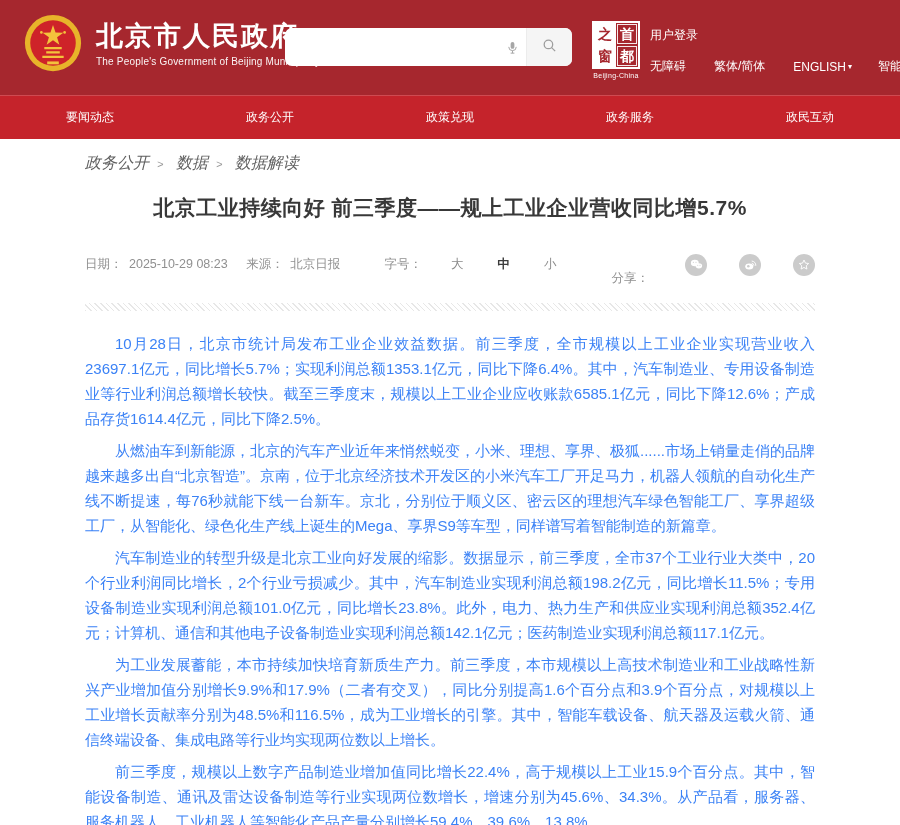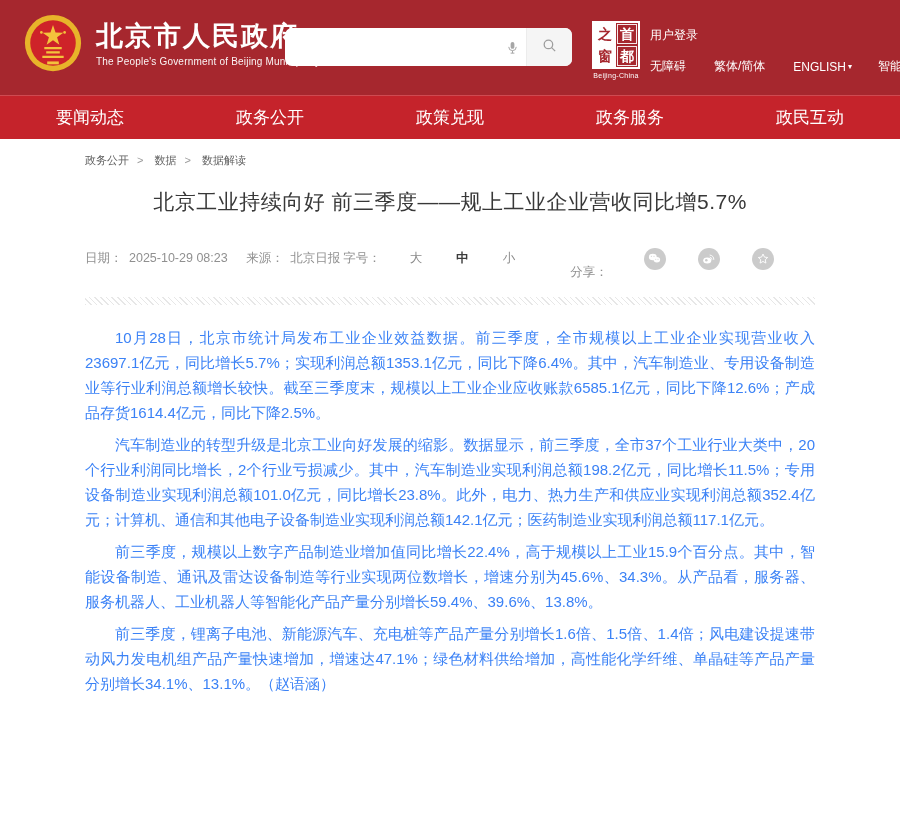--- a/index.html
+++ b/index.html
@@ -30,29 +30,29 @@
   .plogo-caption{color:#fff;font-size:7px;text-align:center;margin-top:3px;letter-spacing:.3px;}
 
   .header-links{position:absolute;left:650px;top:27px;color:#fff;}
   .login-link{font-size:12px;cursor:pointer;}
   .qlinks{margin-top:14px;display:flex;gap:26px;font-size:12px;white-space:nowrap;}
   .qlink{cursor:pointer;display:inline-flex;align-items:center;}
   .caret{font-size:8px;margin-left:2px;}
 
   
   .main-nav{height:43px;background:#c5232b;display:flex;border-top:1px solid rgba(255,255,255,.18);}
-  .nav-item{flex:1;text-align:center;line-height:43px;color:#fff;font-size:17px;cursor:pointer;text-decoration:none;}
+  .nav-item{flex:1;text-align:center;line-height:43px;color:#fff;font-size:12px;cursor:pointer;text-decoration:none;}
 
   
   .content{width:730px;margin:0 auto;padding-top:14px;}
-  .breadcrumb{font-size:11px;color:#5f5f5f;}
+  .breadcrumb{font-size:16px;color:#5f5f5f;font-style:italic;}
   .crumb{cursor:pointer;}
   .crumb:not(:last-child)::after{content:">";color:#9a9a9a;margin:0 8px;font-size:11px;}
-  .article-title{font-size:21px;font-weight:400;color:#383838;text-align:center;margin:20px 0 0;letter-spacing:.5px;}
-  .meta-row{margin-top:20px;display:flex;align-items:center;
+  .article-title{font-size:21px;font-weight:700;color:#383838;text-align:center;margin:20px 0 0;letter-spacing:.5px;}
+  .meta-row{margin-top:20px;display:flex;justify-content:space-between;align-items:center;
     font-size:12.5px;color:#909090;}
   .meta-left span{margin-right:3px;}
   .src{margin-left:12px;}
   .meta-right{display:flex;align-items:center;gap:24px;}
   .size-opt{margin:0 5px;color:#8a8a8a;cursor:pointer;}
   .size-opt.active{color:#3c3c3c;font-weight:bold;}
   .share-label{margin-left:26px;margin-right:4px;margin-top:28px;}
   .share-circle{width:22px;height:22px;border-radius:50%;background:#cbcbcb;display:inline-flex;
     align-items:center;justify-content:center;margin-left:8px;cursor:pointer;}
 
@@ -208,23 +208,25 @@
         </span>
       </div>
     </div>
 
     <div class="hatch-divider"></div>
 
     <div class="article-body">
 
         <p class="para">10月28日，北京市统计局发布工业企业效益数据。前三季度，全市规模以上工业企业实现营业收入23697.1亿元，同比增长5.7%；实现利润总额1353.1亿元，同比下降6.4%。其中，汽车制造业、专用设备制造业等行业利润总额增长较快。截至三季度末，规模以上工业企业应收账款6585.1亿元，同比下降12.6%；产成品存货1614.4亿元，同比下降2.5%。</p>
 
+        <p class="para">从燃油车到新能源，北京的汽车产业近年来悄然蜕变，小米、理想、享界、极狐......市场上销量走俏的品牌越来越多出自“北京智造”。京南，位于北京经济技术开发区的小米汽车工厂开足马力，机器人领航的自动化生产线不断提速，每76秒就能下线一台新车。京北，分别位于顺义区、密云区的理想汽车绿色智能工厂、享界超级工厂，从智能化、绿色化生产线上诞生的Mega、享界S9等车型，同样谱写着智能制造的新篇章。</p>
 
         <p class="para">汽车制造业的转型升级是北京工业向好发展的缩影。数据显示，前三季度，全市37个工业行业大类中，20个行业利润同比增长，2个行业亏损减少。其中，汽车制造业实现利润总额198.2亿元，同比增长11.5%；专用设备制造业实现利润总额101.0亿元，同比增长23.8%。此外，电力、热力生产和供应业实现利润总额352.4亿元；计算机、通信和其他电子设备制造业实现利润总额142.1亿元；医药制造业实现利润总额117.1亿元。</p>
 
+        <p class="para">为工业发展蓄能，本市持续加快培育新质生产力。前三季度，本市规模以上高技术制造业和工业战略性新兴产业增加值分别增长9.9%和17.9%（二者有交叉），同比分别提高1.6个百分点和3.9个百分点，对规模以上工业增长贡献率分别为48.5%和116.5%，成为工业增长的引擎。其中，智能车载设备、航天器及运载火箭、通信终端设备、集成电路等行业均实现两位数以上增长。</p>
 
         <p class="para">前三季度，规模以上数字产品制造业增加值同比增长22.4%，高于规模以上工业15.9个百分点。其中，智能设备制造、通讯及雷达设备制造等行业实现两位数增长，增速分别为45.6%、34.3%。从产品看，服务器、服务机器人、工业机器人等智能化产品产量分别增长59.4%、39.6%、13.8%。</p>
 
         <p class="para">前三季度，锂离子电池、新能源汽车、充电桩等产品产量分别增长1.6倍、1.5倍、1.4倍；风电建设提速带动风力发电机组产品产量快速增加，增速达47.1%；绿色材料供给增加，高性能化学纤维、单晶硅等产品产量分别增长34.1%、13.1%。（赵语涵）</p>
       </div>
   </main>
 
 </div>
 
 </body></html>

